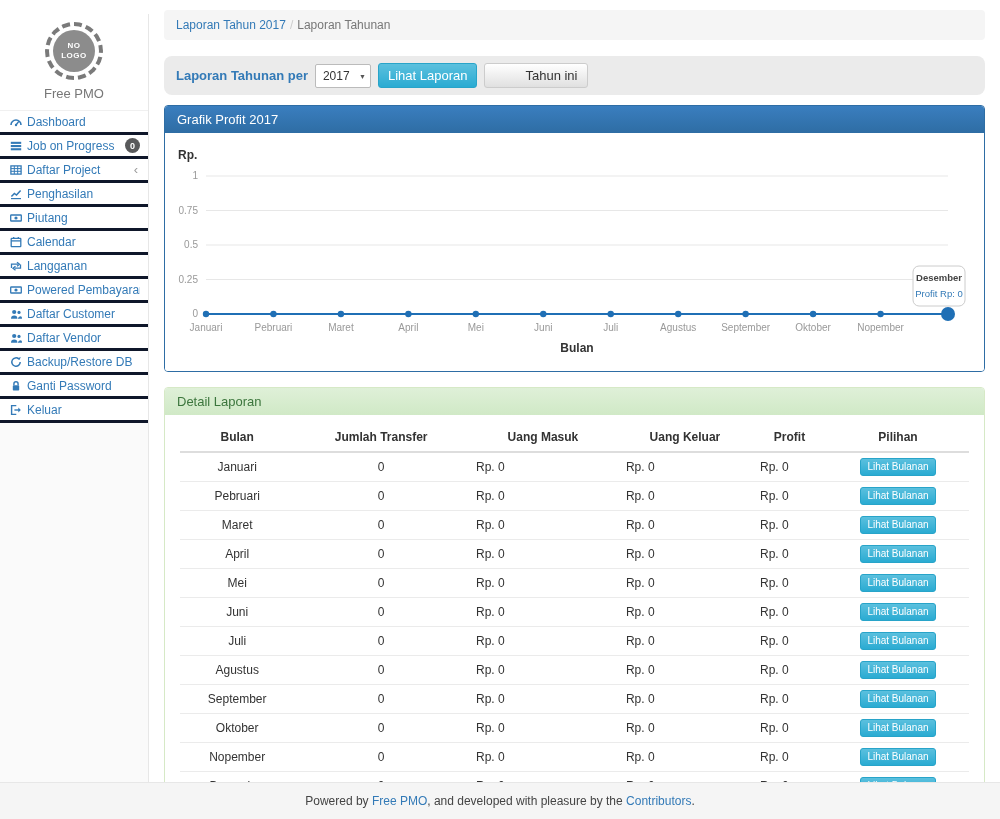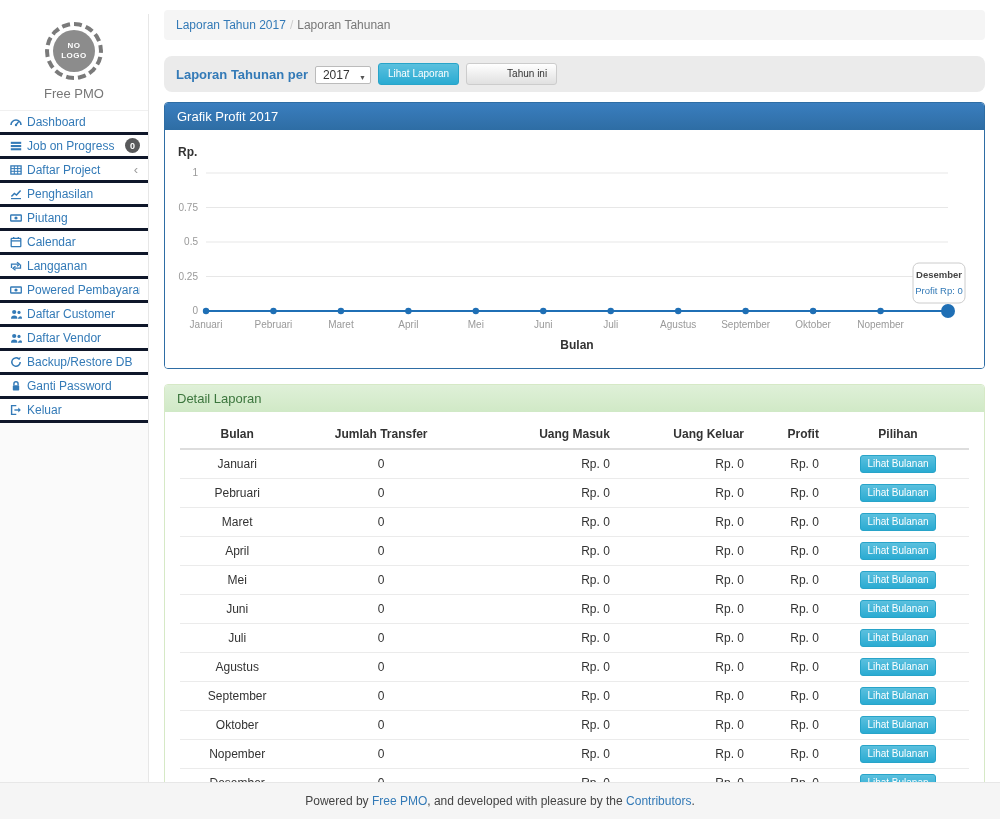--- a/index.html
+++ b/index.html
@@ -38,25 +38,25 @@
   
   .breadcrumb { margin:10px 15px 0; background:#f5f5f5; border-radius:4px;
                 padding:8px 12px; font-size:12px; color:#777; }
   .breadcrumb a { color:#337ab7; }
   .breadcrumb .sep { color:#ccc; margin:0 4px; }
 
   .form-box { margin:16px 15px 0; background:#ebebeb; border-radius:8px;
               padding:7px 12px; display:flex; align-items:center; gap:7px; }
   .form-label { color:#337ab7; font-size:13px; font-weight:bold; }
   .select-wrap { position:relative; }
-  select { appearance:none; -webkit-appearance:none; width:56px; height:18px; background:#fff;
+  select { appearance:none; -webkit-appearance:none; width:56px; height:24px; background:#fff;
            border:1px solid #bbb; border-radius:2px; font-size:12px; padding:0 16px 0 7px;
            font-family:"Liberation Sans", sans-serif; color:#333; }
   .select-caret { position:absolute; right:5px; top:9px; font-size:7px; color:#555; pointer-events:none; }
-  .btn { display:inline-block; border-radius:3px; font-size:10px; padding:5px 9px;
+  .btn { display:inline-block; border-radius:3px; font-size:13px; padding:5px 9px;
          cursor:pointer; line-height:1; border:1px solid transparent;
          font-family:"Liberation Sans", sans-serif; }
   .btn-info { color:#fff; background:linear-gradient(to bottom,#5bc0de 0%,#2aabd2 100%);
               border-color:#28a4c9; }
   .btn-default { color:#333; background:linear-gradient(to bottom,#fff 0%,#e0e0e0 100%);
                  border-color:#ccc;padding-left:40px; }
   .btn-xs { font-size:10px; padding:3px 6px; }
 
   
   .panel { margin:10px 15px 0; border-radius:4px; overflow:hidden; }
@@ -68,21 +68,21 @@
                                   color:#3c763d; font-size:13px; padding:6px 12px; }
   .panel-body { background:#fff; }
   #chart-svg { display:block; width:819px; height:238px; }
 
   
   .table-wrap { padding:8px 15px 12px; }
   table { width:100%; border-collapse:collapse; font-size:12px; color:#333; }
   th { font-weight:bold; padding:7px 8px; border-bottom:2px solid #ddd; }
   td { padding:5px 8px; border-bottom:1px solid #ebebeb; }
   tfoot td { font-weight:bold; border-bottom:none; padding:7px 8px; }
-  .c { text-align:center; } .r { text-align:right; }
+  .c { text-align:center; } .r { }
   col.w1{width:14.5%} col.w2{width:22%} col.w3{width:19%} col.w4{width:17%} col.w5{width:9.5%} col.w6{width:18%}
 </style>
 </head>
 <body>
 
 <div class="sidebar">
   <div class="brand-box">
     <div class="logo-outer">
       <div class="logo-inner">
         <span>NO</span>

